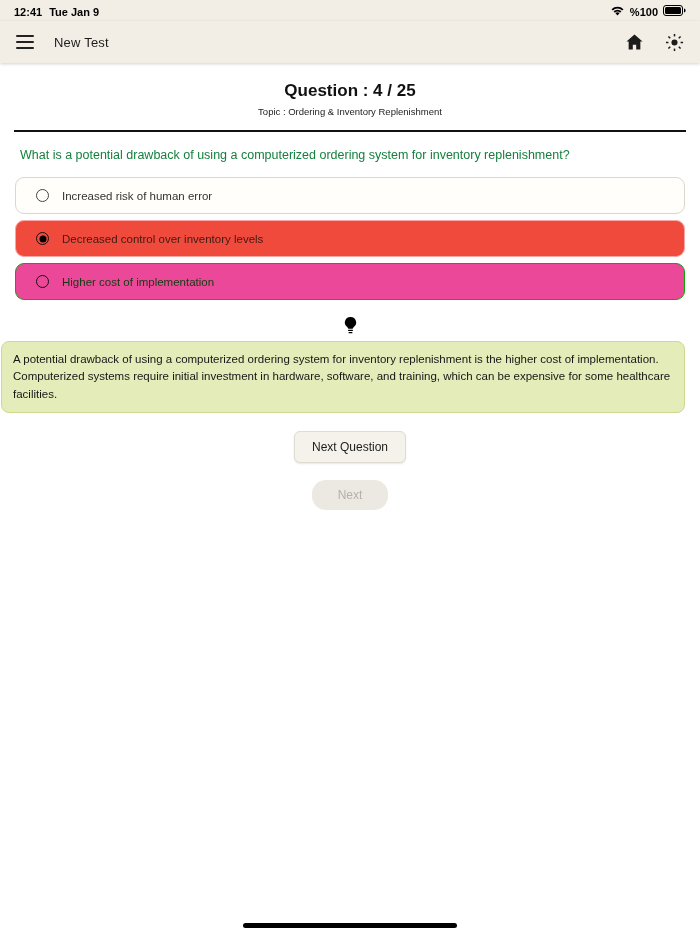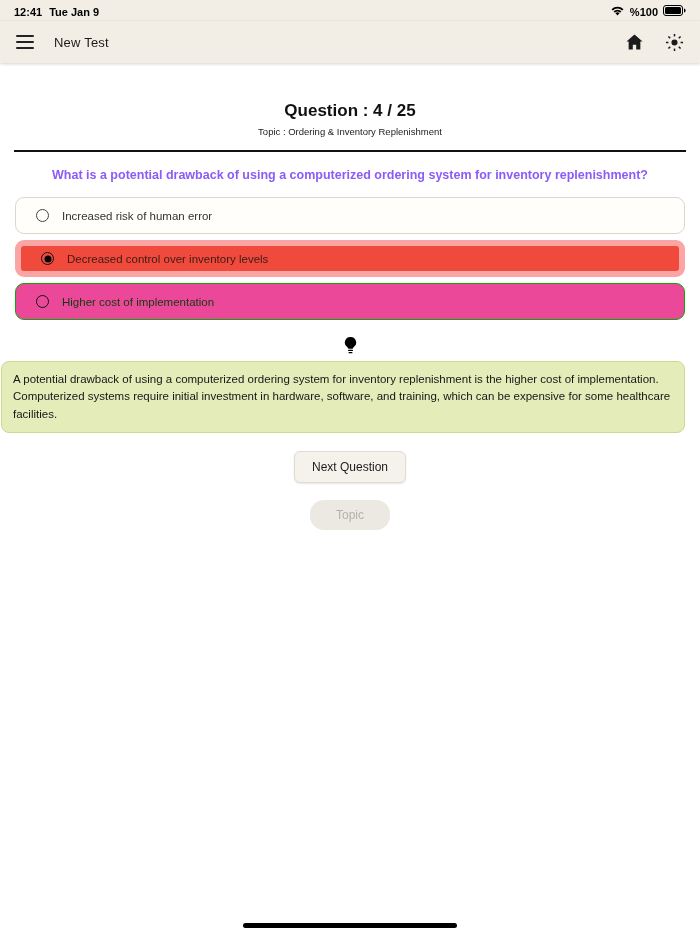--- a/index.html
+++ b/index.html
@@ -43,47 +43,47 @@
   .nav-actions { margin-left: auto; display: flex; align-items: center; gap: 20px; }
   .nav-icon { width: 20px; height: 20px; display: flex; align-items: center; justify-content: center; cursor: pointer; }
 
   
   .content {
     position: absolute;
     top: 63px; left: 0; right: 0; bottom: 0;
     background: #ffffff;
     z-index: 1;
   }
-  .q-header { text-align: center; padding-top: 18px; margin-top: 20px; }
+  .q-header { text-align: center; padding-top: 18px; }
   .q-counter { font-size: 17px; font-weight: 600; color: #111; }
   .q-category { font-size: 11px; font-weight: 600; margin-top: 7px; color: #111; }
   .q-topic { font-size: 9.5px; margin-top: 5px; color: #222; }
   .divider { border: none; border-top: 2px solid #111; margin: 13px 14px 0 14px; }
   .q-text {
-    text-align: center;
+    text-align: left;
     font-size: 12.5px;
-    font-weight: bold;
+    font-weight: normal;
     margin: 16px 20px 0 20px;
-    color: #8b5cf6;
+    color: #15803d;
   }
 
   
   .options { margin: 15px 15px 0 15px; }
   .option {
     display: flex;
     align-items: center;
     height: 37px;
     border-radius: 9px;
     padding: 0 20px;
     margin-bottom: 6px;
     cursor: pointer;
     font-size: 11.5px;
   }
   .option--plain { background: #fffefb; border: 1px solid #d9d8ca; color: #333; }
-  .option--wrong { background: #f04a3c; border: 6px solid #fca5a5; color: #3d1c15; }
+  .option--wrong { background: #f04a3c; border: 1px solid #fca5a5; color: #3d1c15; }
   .option--right { background: #ec4899; border: 1px solid #0ea40b; color: #123a10; }
 
   .radio {
     width: 13px; height: 13px;
     border: 1.6px solid #444;
     border-radius: 50%;
     margin-right: 13px;
     position: relative;
     flex-shrink: 0;
     background: transparent;
@@ -243,17 +243,17 @@
   </div>
 
   <div class="explanation">
     <span>A potential drawback of using a computerized ordering system for inventory replenishment is the higher cost of implementation. Computerized systems require initial investment in hardware, software, and training, which can be expensive for some healthcare facilities.</span>
   </div>
 
   <div class="btn-row">
     <button class="next-btn">Next Question</button>
   </div>
   <div class="btn-row">
-    <button class="save-btn" disabled="">Topic</button>
+    <button class="save-btn" disabled="">Next</button>
   </div>
 </div>
 
 <div class="home-indicator"></div>
 
 </body></html>

